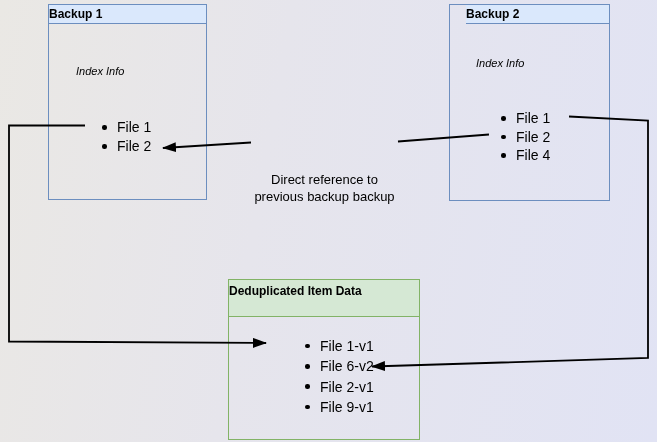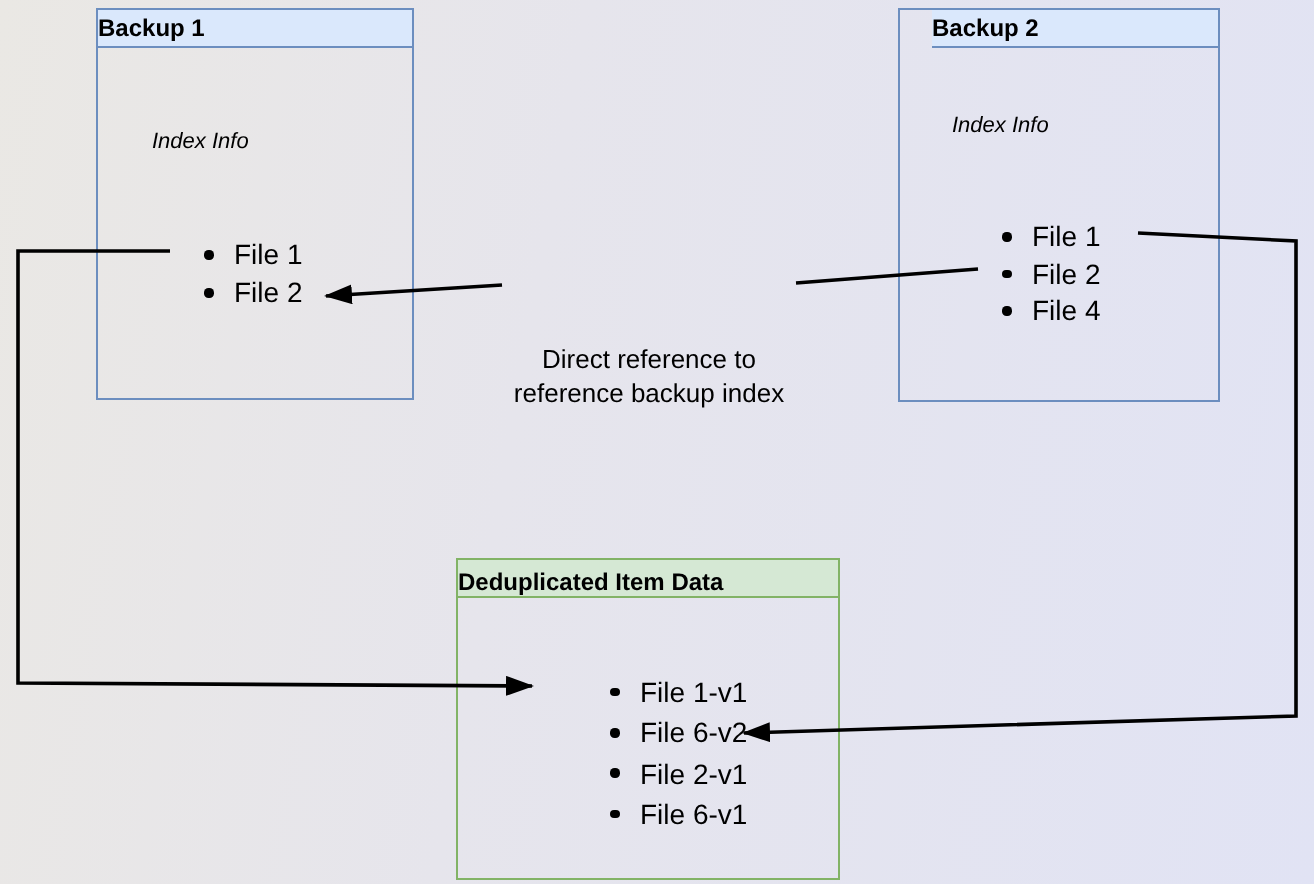--- a/index.html
+++ b/index.html
@@ -28,21 +28,21 @@
     font-size: 12px;
   }
   .blue .box-header {
     background: #dae8fc;
     border-bottom: 1.3px solid #6c8ebf;
     height: 19px; line-height: 18px;
   }
   .green .box-header {
     background: #d5e8d4;
     border-bottom: 1.3px solid #82b366;
-    height: 19px; line-height: 22px;
+    height: 37px; line-height: 22px;
   }
   .subtitle {
     position: absolute;
     font-size: 11px;
     line-height: 18px;
     white-space: nowrap;
     font-style: italic;
   }
   ul.items {
     position: absolute;
@@ -116,37 +116,37 @@
       <li>File 4</li>
     </ul>
   </div>
 
   <div class="box green" id="dedup">
     <div class="box-header">Deduplicated Item Data</div>
     <ul class="items">
       <li>File 1-v1</li>
       <li>File 6-v2</li>
       <li>File 2-v1</li>
-      <li>File 6-v1</li>
+      <li>File 9-v1</li>
     </ul>
   </div>
 
   <svg class="connectors" viewBox="0 0 657 442" xmlns="http://www.w3.org/2000/svg">
     <defs>
       <marker id="arrow" markerUnits="userSpaceOnUse" markerWidth="14" markerHeight="10" refX="13" refY="5" orient="auto">
         <path d="M0,0 L14,5 L0,10 Z" fill="#000"></path>
       </marker>
     </defs>
 
     <path d="M489,134.5 L398,141.5" stroke="#000" stroke-width="1.8" fill="none"></path>
     <path d="M251,142.5 L163,148" stroke="#000" stroke-width="1.8" fill="none" marker-end="url(#arrow)"></path>
 
     <path d="M85,125.5 L9,125.5 L9,341.5 L266,343" stroke="#000" stroke-width="1.8" fill="none" stroke-linejoin="miter" marker-end="url(#arrow)"></path>
 
     <path d="M569,116.5 L648,120.5 L648,358 L372,366.5" stroke="#000" stroke-width="1.8" fill="none" stroke-linejoin="miter" marker-end="url(#arrow)"></path>
   </svg>
 
   <div class="edge-label">
     <div>Direct reference to</div>
-    <div>reference backup index</div>
+    <div>previous backup backup</div>
   </div>
 
 </div>
 
 </body></html>

